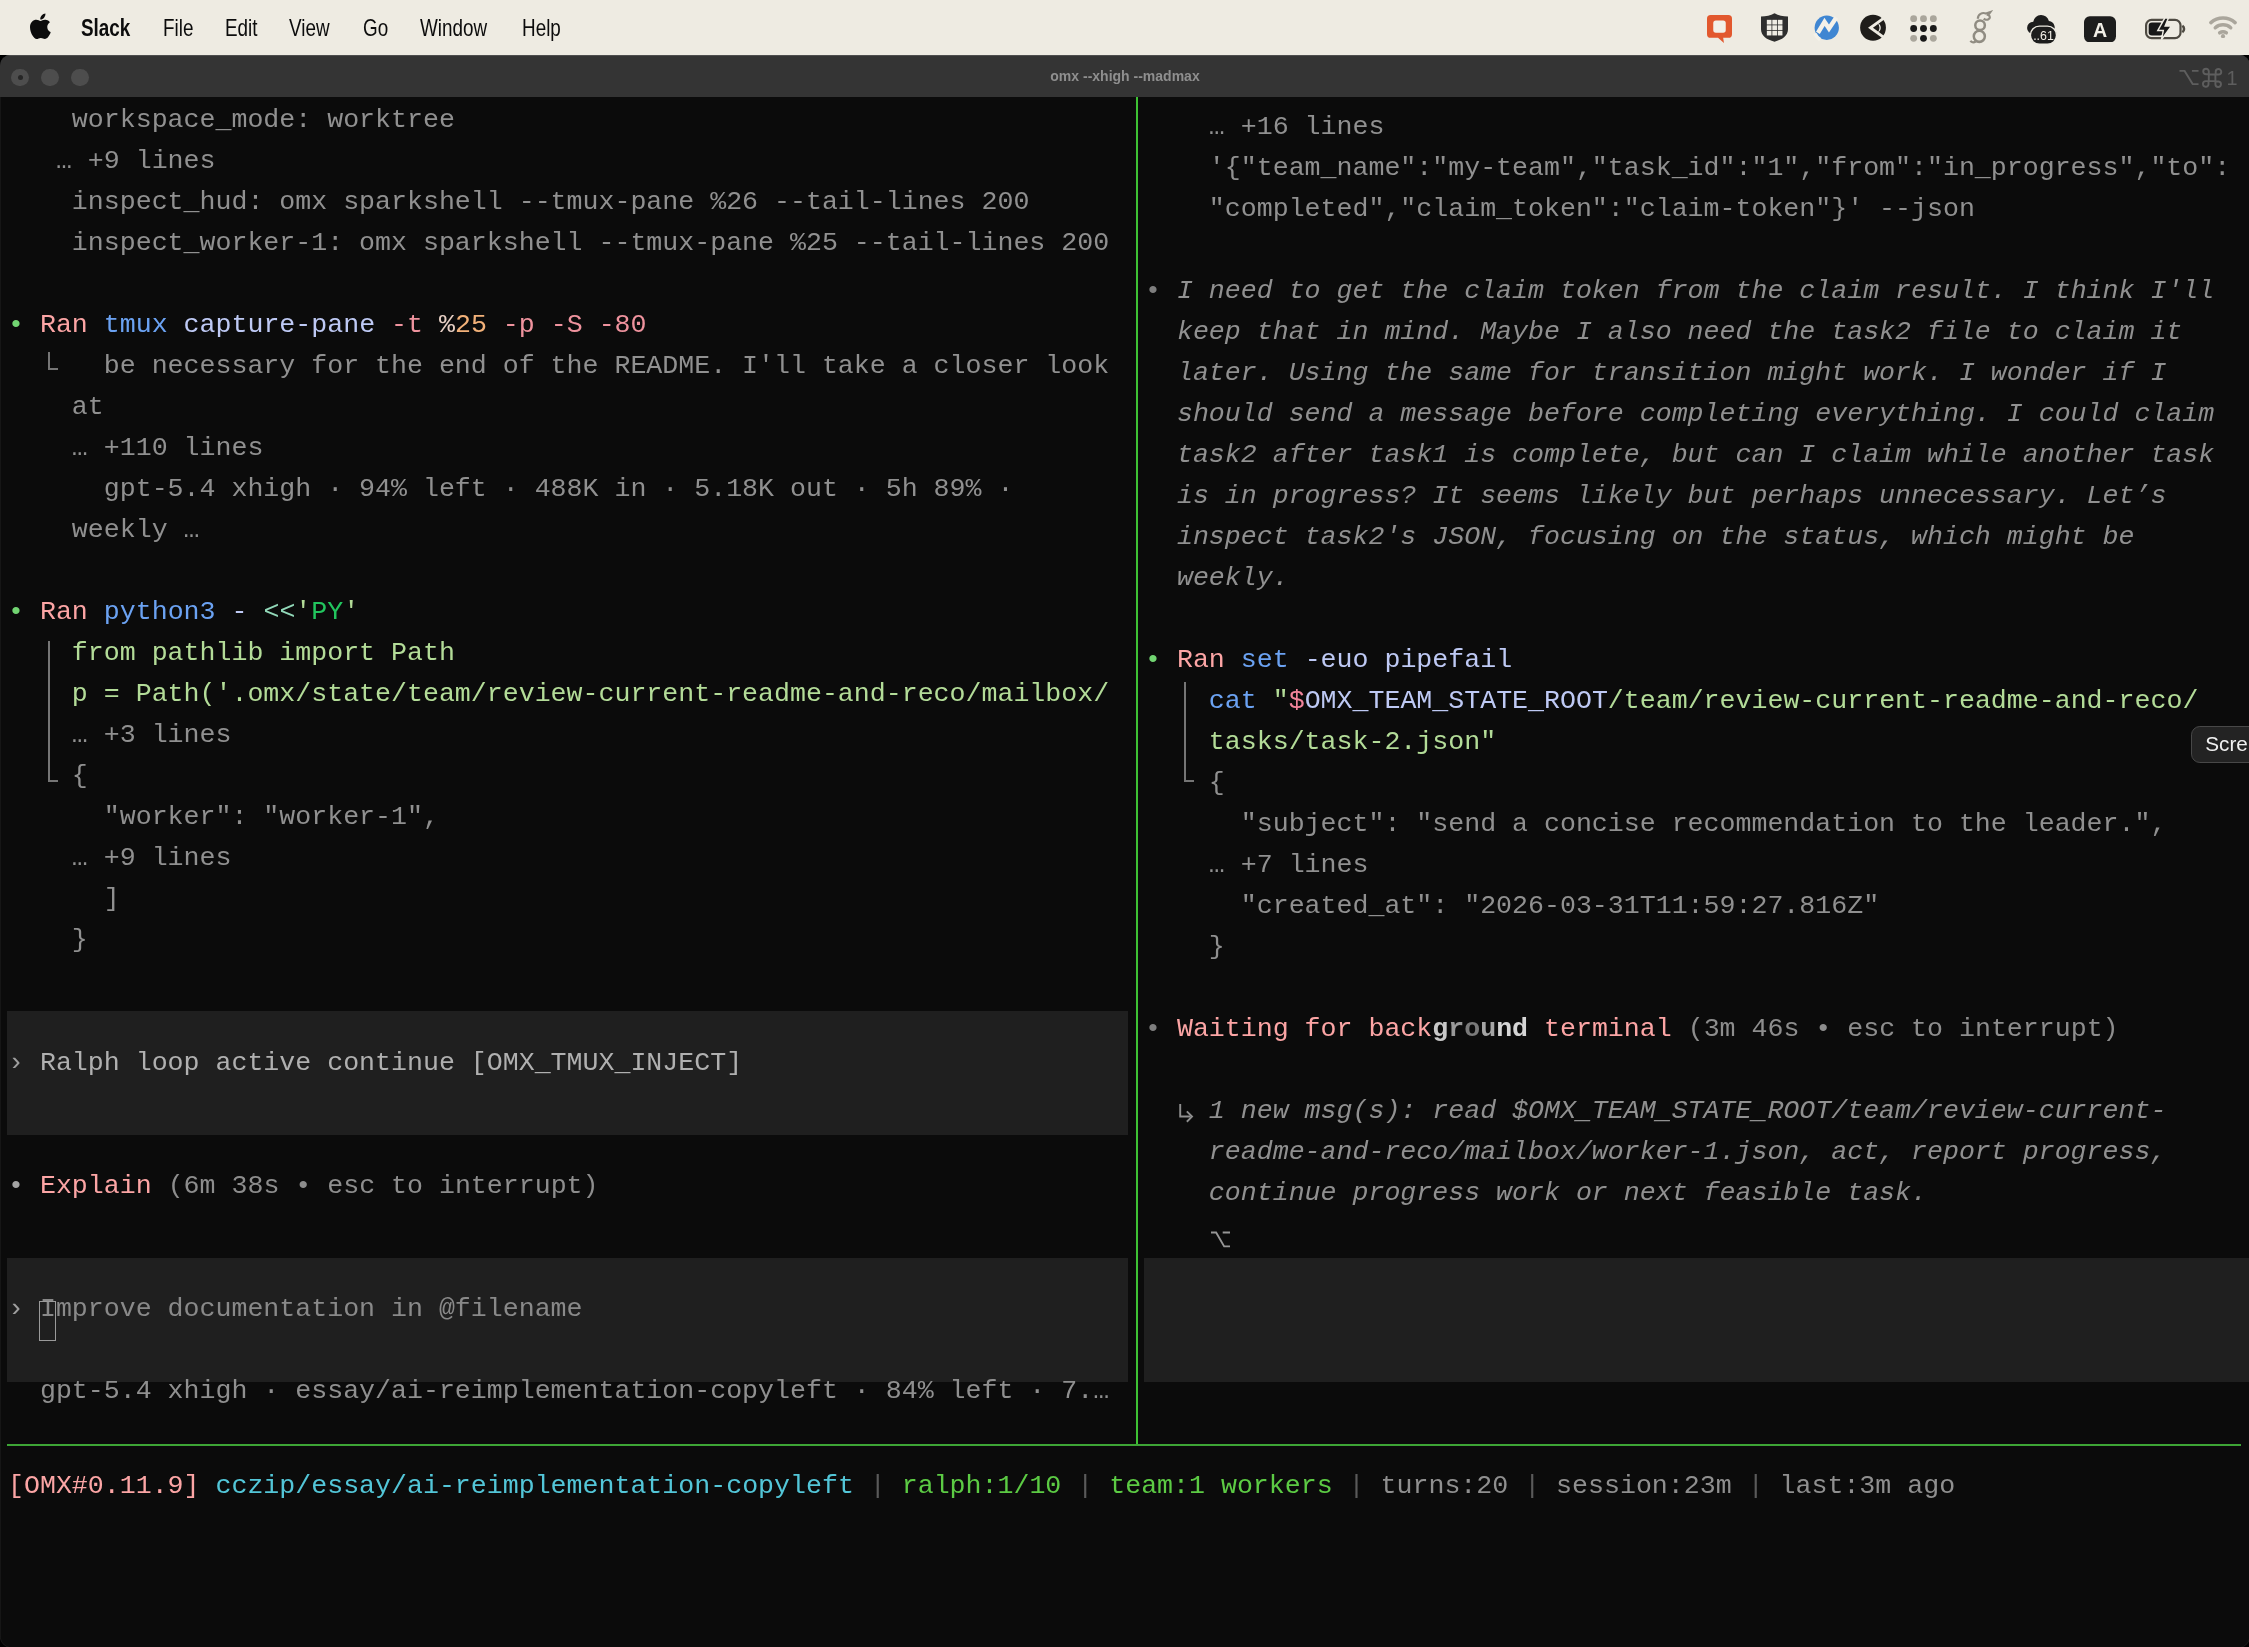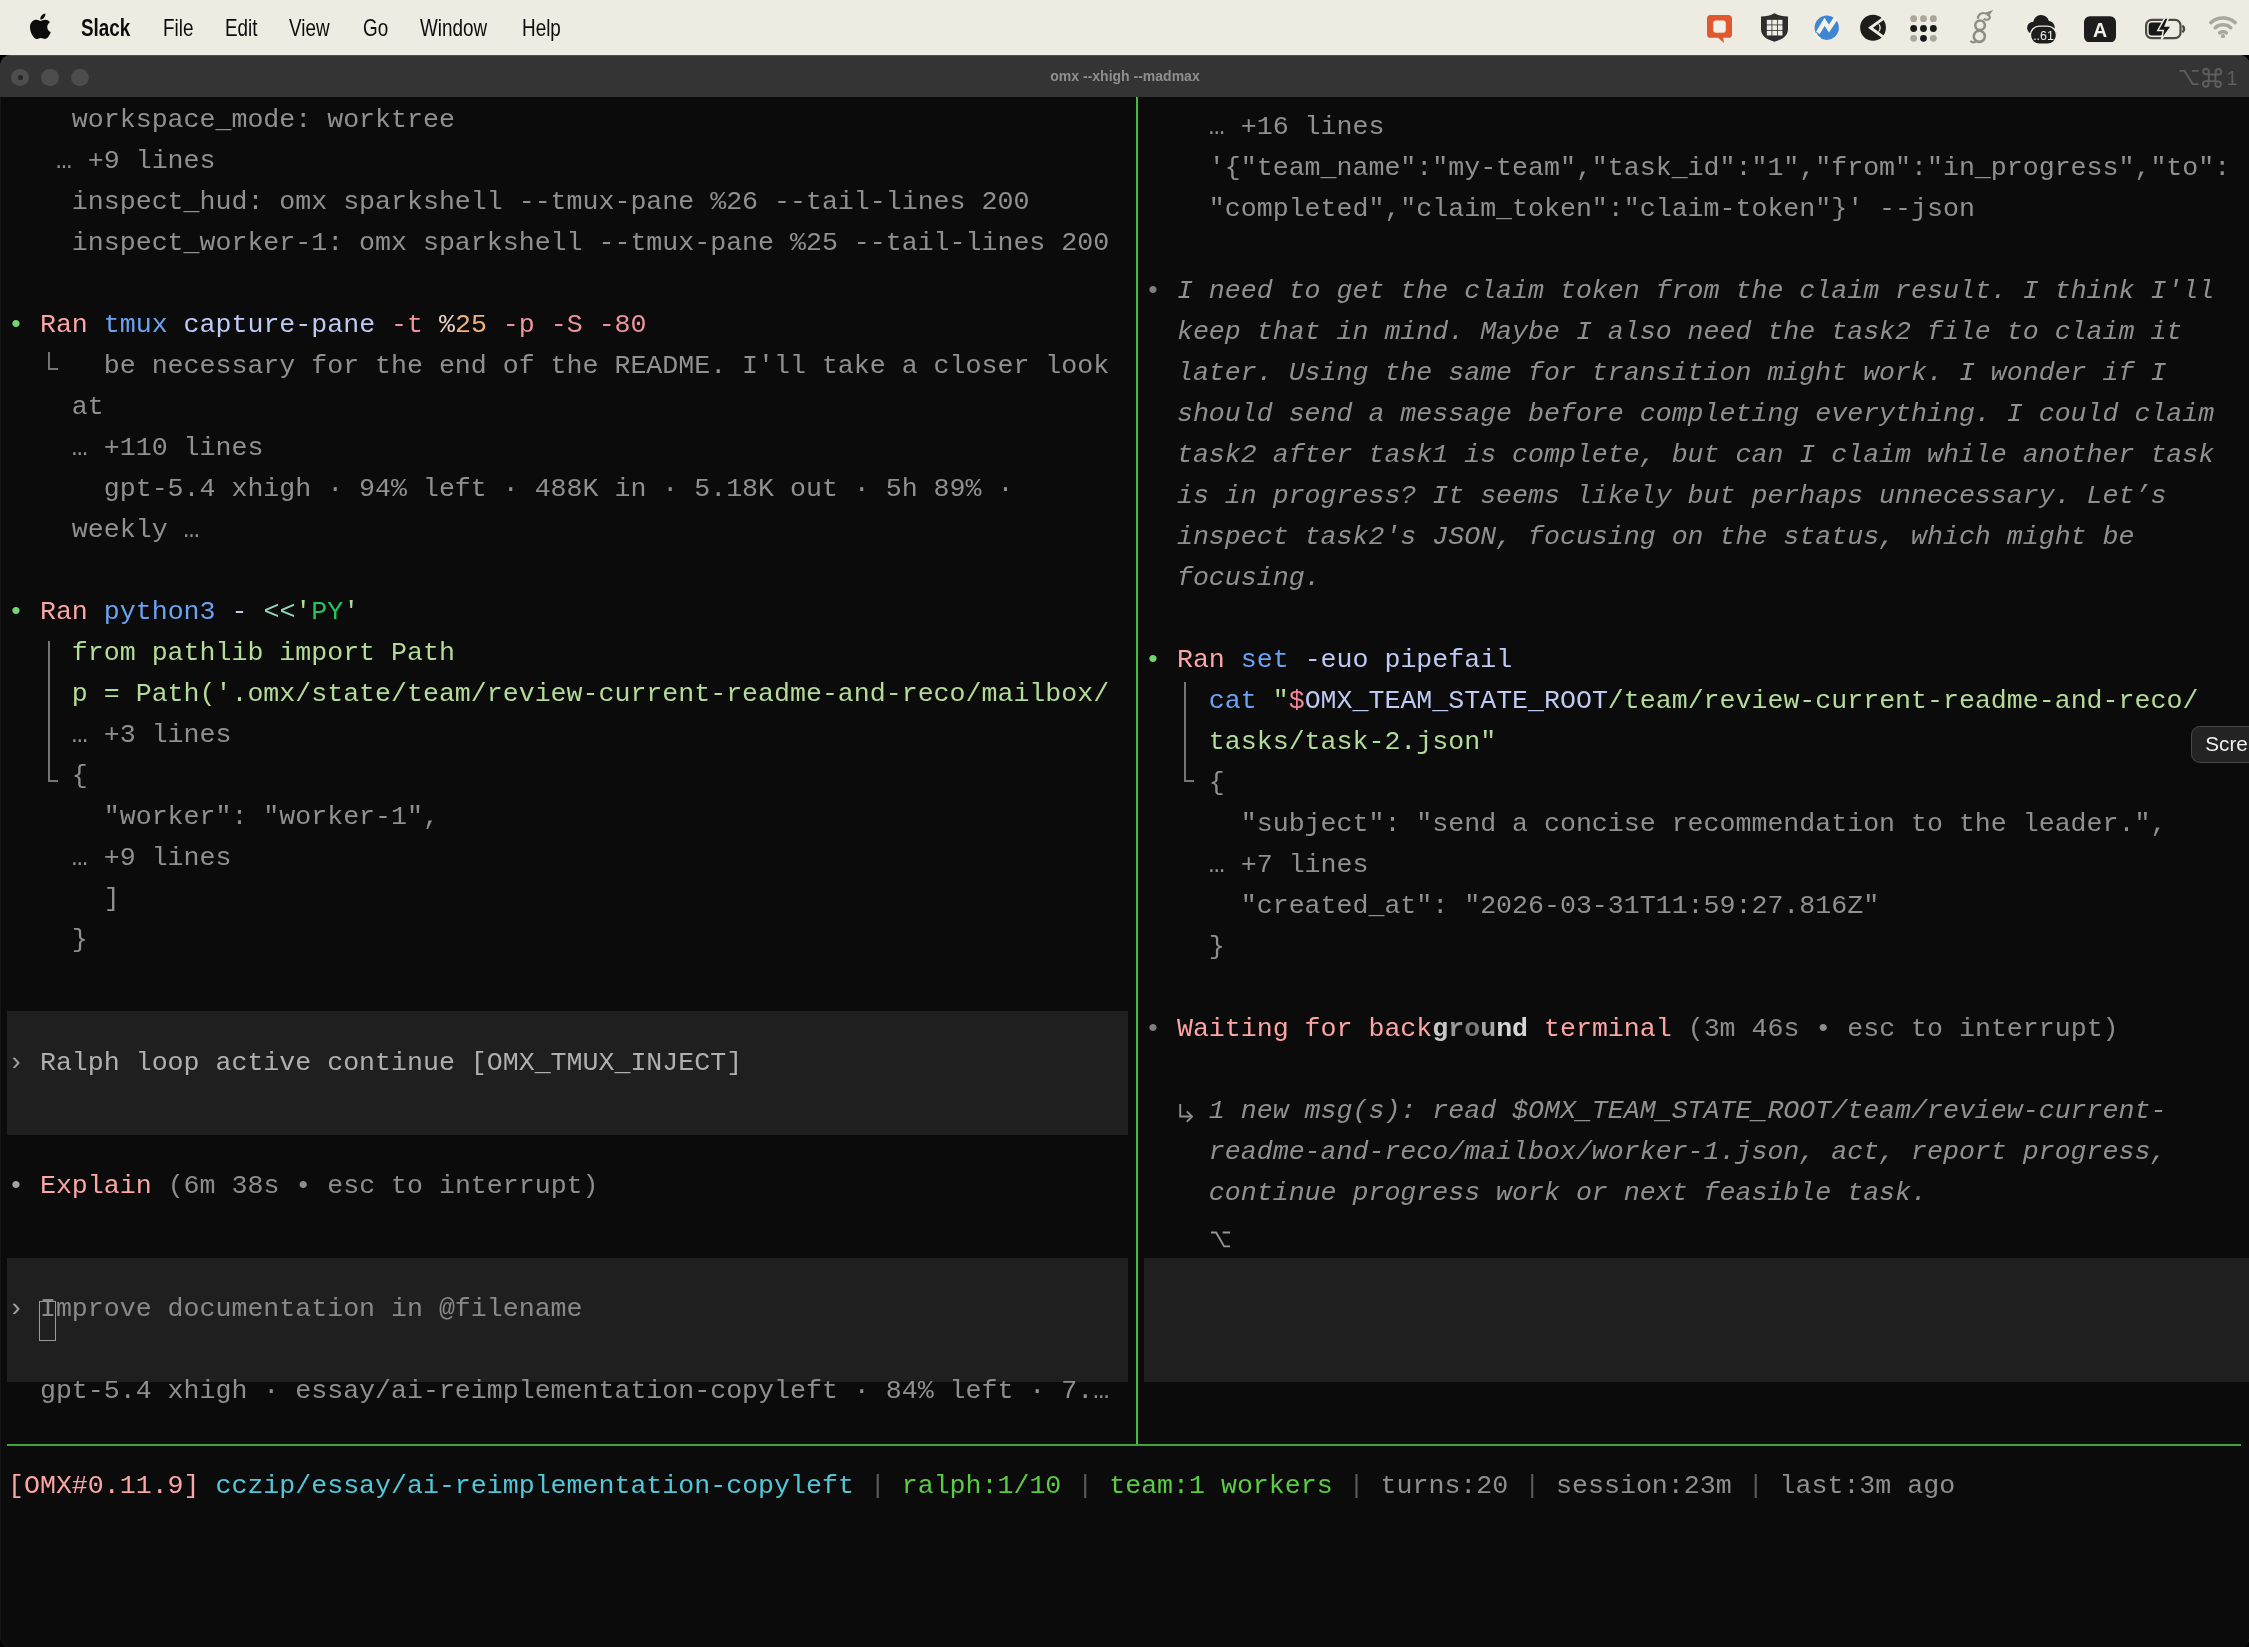--- a/index.html
+++ b/index.html
@@ -181,21 +181,21 @@
     '{"team_name":"my-team","task_id":"1","from":"in_progress","to":
     "completed","claim_token":"claim-token"}' --json
 
 <span style="color:#7e7e7e">•</span> <i>I need to get the claim token from the claim result. I think I'll</i>
   <i>keep that in mind. Maybe I also need the task2 file to claim it</i>
   <i>later. Using the same for transition might work. I wonder if I</i>
   <i>should send a message before completing everything. I could claim</i>
   <i>task2 after task1 is complete, but can I claim while another task</i>
   <i>is in progress? It seems likely but perhaps unnecessary. Let’s</i>
   <i>inspect task2's JSON, focusing on the status, which might be</i>
-  <i>focusing.</i>
+  <i>weekly.</i>
 
 <span class="gb">•</span> <span class="w">Ran</span> <span class="bl">set</span> <span class="pe">-euo pipefail</span>
     <span class="bl">cat</span> <span class="sg">"</span><span class="pk">$</span><span class="pe">OMX_TEAM_STATE_ROOT</span><span class="sg">/team/review-current-readme-and-reco/</span>
     <span class="sg">tasks/task-2.json"</span>
     {
       "subject": "send a concise recommendation to the leader.",
     … +7 lines
       "created_at": "2026-03-31T11:59:27.816Z"
     }
 

